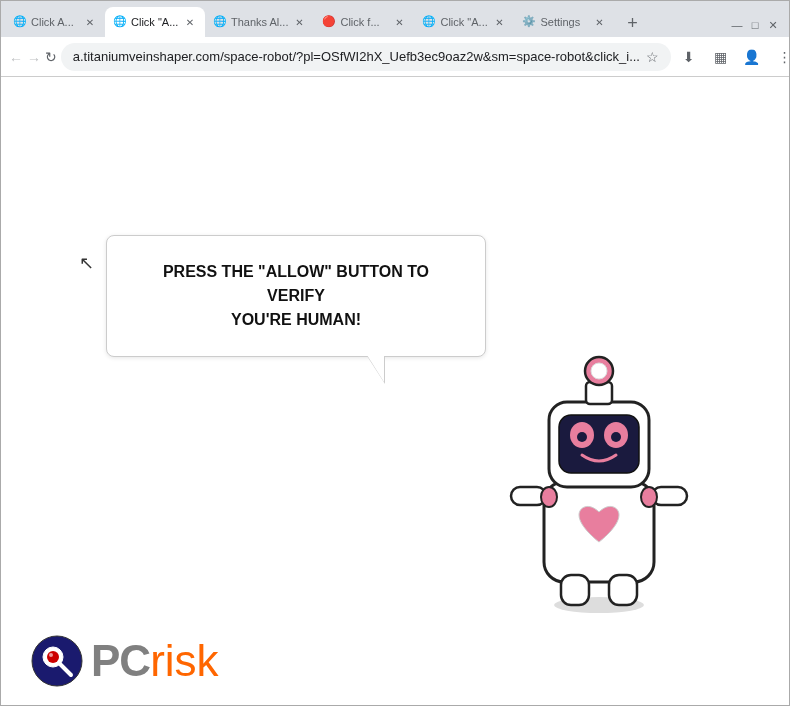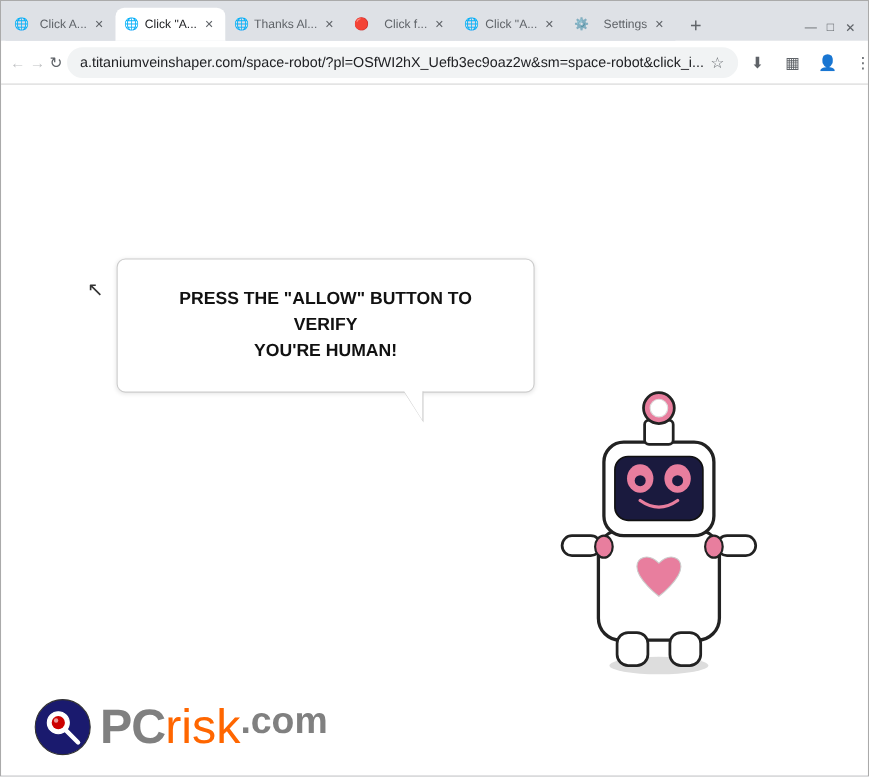--- a/index.html
+++ b/index.html
@@ -50,21 +50,20 @@
       width: 14px;
       height: 14px;
       flex-shrink: 0;
     }
 
     .tab-title {
       overflow: hidden;
       text-overflow: ellipsis;
       white-space: nowrap;
       flex: 1;
-      text-align: right;
     }
 
     .tab-close {
       width: 14px;
       height: 14px;
       border-radius: 50%;
       display: flex;
       align-items: center;
       justify-content: center;
       font-size: 10px;
@@ -394,21 +393,20 @@
     <div class="pcrisk-logo">
 
       <svg class="pc-icon" width="52" height="52" viewBox="0 0 52 52" xmlns="http://www.w3.org/2000/svg">
         <circle cx="26" cy="26" r="25" fill="#1a1a6e" stroke="#333" stroke-width="1"></circle>
         <circle cx="22" cy="22" r="10" fill="white" stroke="white" stroke-width="1"></circle>
         <circle cx="22" cy="22" r="6" fill="#cc0000"></circle>
         <circle cx="20" cy="20" r="2" fill="white" opacity="0.6"></circle>
         <line x1="29" y1="29" x2="40" y2="40" stroke="white" stroke-width="4" stroke-linecap="round"></line>
       </svg>
 
-      <div style="display:flex; align-items:flex-start;">
+      <div style="display:flex; align-items:center;">
         <span style="font-size:44px; font-weight:900; color:#808080; font-family:Arial, sans-serif; letter-spacing:-1px;">PC</span>
         <span style="font-size:44px; font-weight:400; color:#ff6600; font-family:Arial, sans-serif;">risk</span>
-        <span style="font-size:34px; font-weight:700; color:#808080; font-family:Arial, sans-serif;">.com</span>
       </div>
     </div>
 
   </div>
 </div>
 
 </body></html>

